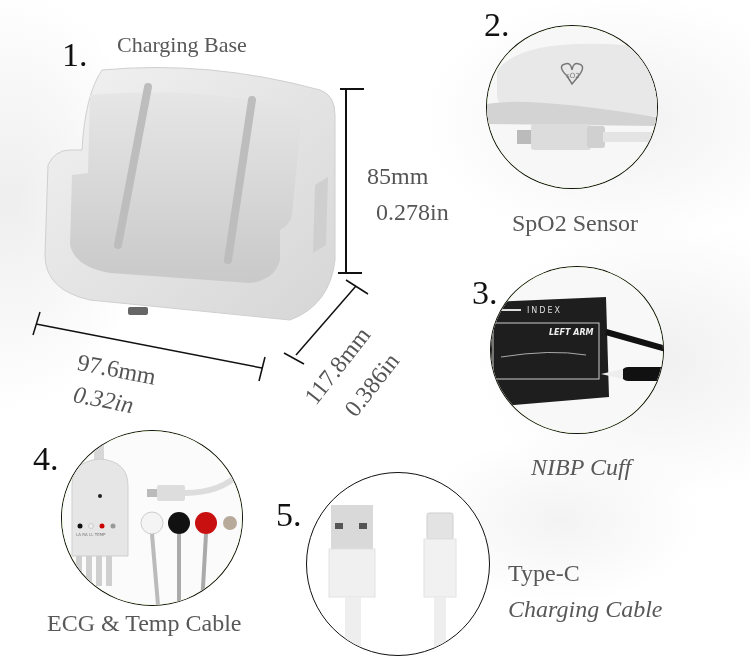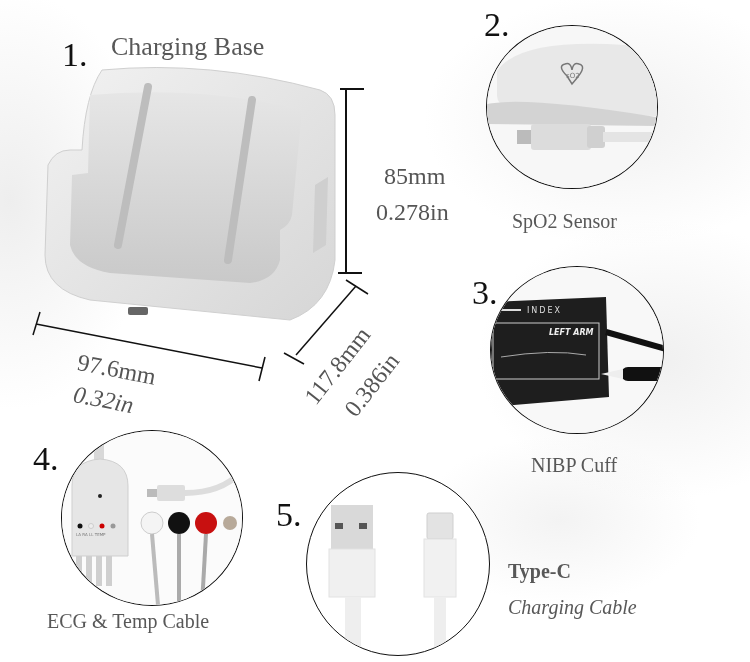--- a/index.html
+++ b/index.html
@@ -11,35 +11,35 @@
   .bg-haze {
     position: absolute; inset: 0;
     background:
       radial-gradient(ellipse 280px 180px at 620px 120px, #f1f1f1 0%, rgba(255,255,255,0) 70%),
       radial-gradient(ellipse 260px 200px at 660px 360px, #f0f0f0 0%, rgba(255,255,255,0) 70%),
       radial-gradient(ellipse 200px 120px at 560px 520px, #f3f3f3 0%, rgba(255,255,255,0) 70%),
       radial-gradient(ellipse 200px 300px at 10px 200px, #eeeeee 0%, rgba(255,255,255,0) 70%);
   }
   .abs { position: absolute; }
   .num { color: #111; font-size: 34px; line-height: 1; }
-  .label { color: #585858; font-size: 20px; line-height: 1; white-space: nowrap; }
+  .label { color: #585858; font-size: 24px; line-height: 1; white-space: nowrap; }
   .dim { color: #555; font-size: 24px; line-height: 1.05; white-space: nowrap; }
   .circle {
     position: absolute; border: 1.5px solid #111; border-radius: 50%;
-    overflow: hidden; background: #e5e5e5;
+    overflow: hidden; background: #bef264;
   }
   .line { position: absolute; background: #111; }
 </style>
 </head>
 <body>
 
 <div class="bg-haze"></div>
 
 <div class="abs num" style="left:62px;top:38px;">1.</div>
-<div class="abs label" style="left:111px;top:34px;font-size:26px;">Charging Base</div>
+<div class="abs label" style="left:117px;top:34px;font-size:22px;">Charging Base</div>
 
 <svg class="abs" style="left:30px;top:55px;" width="330" height="290" viewBox="0 0 330 290">
   <defs>
     <linearGradient id="baseG" x1="0" y1="0" x2="1" y2="1">
       <stop offset="0" stop-color="#f2f2f2"></stop>
         <stop offset="1" stop-color="#d6d6d6"></stop>
     </linearGradient>
     <linearGradient id="innerG" x1="0" y1="0" x2="0" y2="1">
       <stop offset="0" stop-color="#e6e6e6"></stop>
         <stop offset="1" stop-color="#c9c9c9"></stop>
@@ -49,21 +49,21 @@
   <path d="M60 40 Q170 30 272 55 L262 160 Q260 170 250 175 L250 205 Q245 225 220 228 L80 218 Q45 212 40 190 L42 120 L58 118 Z" fill="url(#innerG)"></path>
   <path d="M118 32 L88 190" stroke="#bdbdbd" stroke-width="8" stroke-linecap="round"></path>
   <path d="M222 45 L198 205" stroke="#bdbdbd" stroke-width="8" stroke-linecap="round"></path>
   <path d="M285 130 L298 122 L296 190 L283 198 Z" fill="#cfcfcf"></path>
   <rect x="98" y="252" width="20" height="8" rx="2" fill="#666"></rect>
 </svg>
 
 <div class="line" style="left:345px;top:88px;width:1.5px;height:185px;"></div>
 <div class="line" style="left:340px;top:88px;width:24px;height:1.5px;"></div>
 <div class="line" style="left:338px;top:272px;width:24px;height:1.5px;"></div>
-<div class="abs dim" style="left:384px;top:164px;">85mm</div>
+<div class="abs dim" style="left:367px;top:164px;">85mm</div>
 <div class="abs dim" style="left:376px;top:200px;">0.278in</div>
 
 <svg class="abs" style="left:0;top:0;" width="750" height="662" pointer-events="none">
   <line x1="36" y1="324" x2="262" y2="368" stroke="#111" stroke-width="1.5"></line>
   <line x1="40" y1="312" x2="33" y2="335" stroke="#111" stroke-width="1.5"></line>
   <line x1="265" y1="357" x2="259" y2="381" stroke="#111" stroke-width="1.5"></line>
   <line x1="356" y1="286" x2="296" y2="355" stroke="#111" stroke-width="1.5"></line>
   <line x1="346" y1="280" x2="368" y2="294" stroke="#111" stroke-width="1.5"></line>
   <line x1="284" y1="353" x2="304" y2="364" stroke="#111" stroke-width="1.5"></line>
 </svg>
@@ -96,21 +96,21 @@
     <line x1="10" y1="43" x2="30" y2="43" stroke="#ddd" stroke-width="2"></line>
     <text x="36" y="46" font-size="8" fill="#ddd" font-family="DejaVu Sans, sans-serif" letter-spacing="2">INDEX</text>
     <rect x="2" y="56" width="106" height="56" fill="none" stroke="#ccc" stroke-width="1"></rect>
     <text x="58" y="68" font-size="8" fill="#eee" font-style="italic" font-weight="bold" font-family="DejaVu Sans, sans-serif">LEFT ARM</text>
     <path d="M10 90 Q60 82 95 88" stroke="#aaa" fill="none"></path>
     <path d="M115 65 L175 82" stroke="#111" stroke-width="6"></path>
     <rect x="130" y="100" width="50" height="14" rx="7" fill="#111"></rect>
     <path d="M110 107 L132 102 L132 112 Z" fill="#eee"></path>
   </svg>
 </div>
-<div class="abs label" style="left:531px;top:455px;">NIBP Cuff</div>
+<div class="abs label" style="left:531px;top:455px;font-style:italic;">NIBP Cuff</div>
 
 <div class="abs num" style="left:33px;top:442px;">4.</div>
 <div class="circle" style="left:61px;top:430px;width:180px;height:174px;">
   <svg width="180" height="174" viewBox="0 0 180 174">
     <rect width="180" height="174" fill="#fbfbfb"></rect>
     <rect x="32" y="0" width="10" height="30" fill="#d8d8d8"></rect>
     <path d="M10 55 Q10 30 38 28 Q66 30 66 55 L66 125 L10 125 Z" fill="#e6e6e6" stroke="#cfcfcf"></path>
     <circle cx="38" cy="65" r="2" fill="#222"></circle>
     <circle cx="18" cy="95" r="2.5" fill="#111"></circle>
     <circle cx="29" cy="95" r="2.5" fill="#eee" stroke="#ccc"></circle>
@@ -141,14 +141,14 @@
     <rect x="24" y="32" width="42" height="44" fill="#d9d9d9"></rect>
     <rect x="28" y="50" width="8" height="6" fill="#555"></rect>
     <rect x="52" y="50" width="8" height="6" fill="#555"></rect>
     <rect x="22" y="76" width="46" height="48" fill="#f0f0f0" stroke="#e2e2e2"></rect>
     <rect x="38" y="124" width="16" height="60" fill="#eee"></rect>
     <rect x="120" y="40" width="26" height="26" rx="2" fill="#e3e3e3" stroke="#cfcfcf"></rect>
     <rect x="117" y="66" width="32" height="58" fill="#f1f1f1" stroke="#e2e2e2"></rect>
     <rect x="127" y="124" width="12" height="60" fill="#eee"></rect>
   </svg>
 </div>
-<div class="abs label" style="left:508px;top:561px;font-weight:bold;">Type-C</div>
+<div class="abs label" style="left:508px;top:561px;">Type-C</div>
 <div class="abs label" style="left:508px;top:597px;font-style:italic;">Charging Cable</div>
 
 </body></html>

